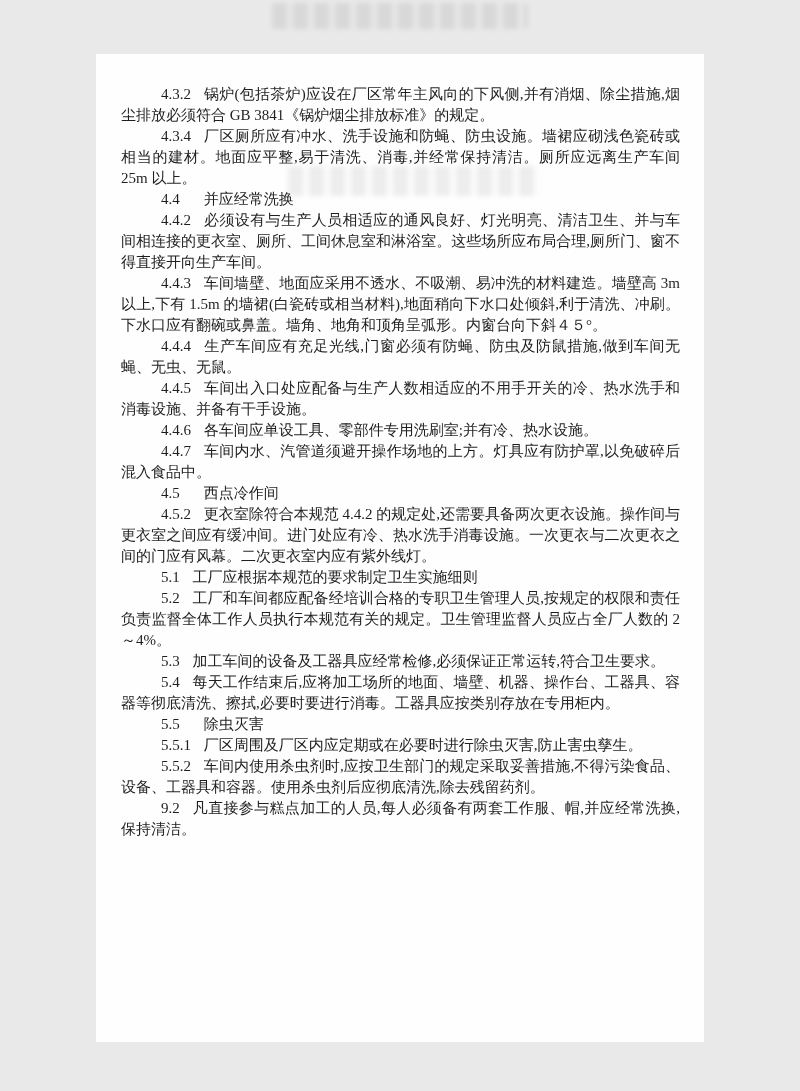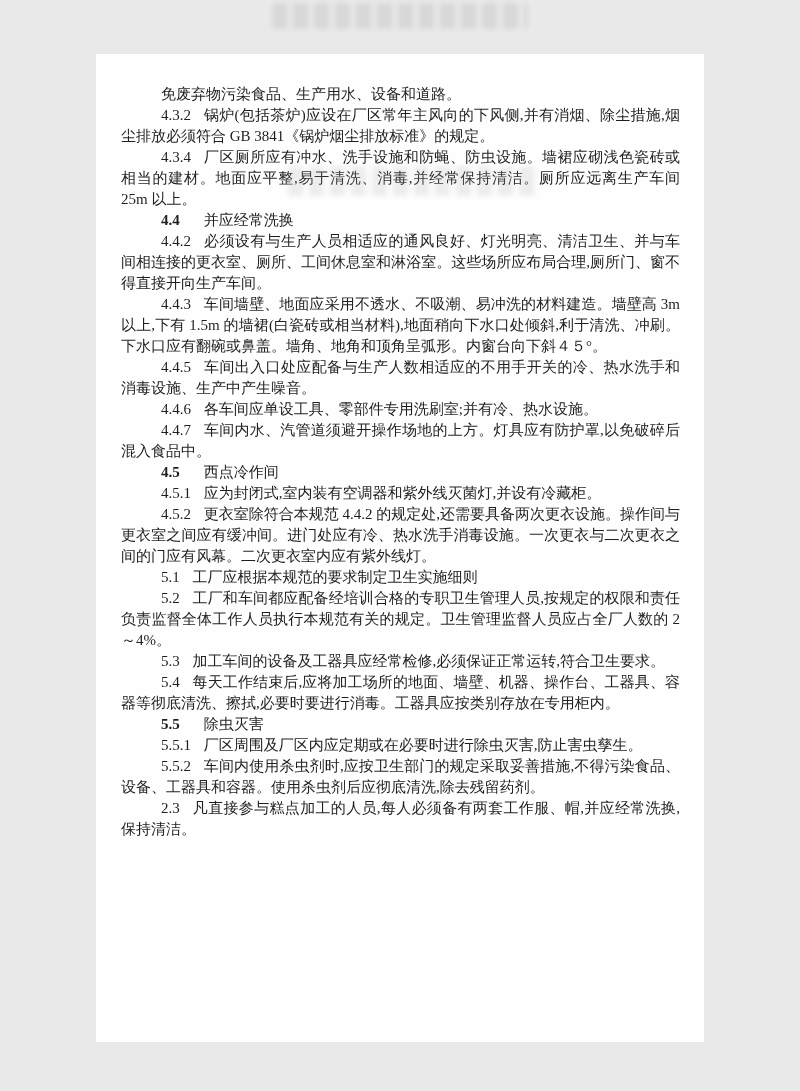--- a/index.html
+++ b/index.html
@@ -26,21 +26,21 @@
   }
   .clause {
     text-align: justify;
   }
   .clause .num {
     margin-right: 0.85em;
     white-space: nowrap;
     margin-left: 40px;
   }
   .clause .num:empty { margin-right: 0; }
-  .clause.heading .num { margin-right: 1.6em; font-weight: bold; }
+  .clause.heading .num { margin-right: 1.6em; }
   .watermark {
     position: absolute;
     height: 26px;
     background: repeating-linear-gradient(
       90deg,
       rgba(165,165,165,0.55) 0 15px,
       rgba(165,165,165,0.05) 15px 21px
     );
     filter: blur(2.5px);
     opacity: 0.45;
@@ -62,34 +62,33 @@
 </style>
 </head>
 <body>
 
 <div class="watermark wm-top"></div>
 
 <div class="page">
   <div class="watermark wm-mid"></div>
   <div class="content">
 
-  <p class="clause"><span class="num"></span><span class="txt">免废弃物污染食品、生产用水、设备和道路。</span></p>
       <p class="clause"><span class="num">4.3.2</span><span class="txt">锅炉(包括茶炉)应设在厂区常年主风向的下风侧,并有消烟、除尘措施,烟尘排放必须符合 GB 3841《锅炉烟尘排放标准》的规定。</span></p>
       <p class="clause"><span class="num">4.3.4</span><span class="txt">厂区厕所应有冲水、洗手设施和防蝇、防虫设施。墙裙应砌浅色瓷砖或相当的建材。地面应平整,易于清洗、消毒,并经常保持清洁。厕所应远离生产车间 25m 以上。</span></p>
       <p class="clause heading"><span class="num">4.4</span><span class="txt">并应经常洗换</span></p>
       <p class="clause"><span class="num">4.4.2</span><span class="txt">必须设有与生产人员相适应的通风良好、灯光明亮、清洁卫生、并与车间相连接的更衣室、厕所、工间休息室和淋浴室。这些场所应布局合理,厕所门、窗不得直接开向生产车间。</span></p>
       <p class="clause"><span class="num">4.4.3</span><span class="txt">车间墙壁、地面应采用不透水、不吸潮、易冲洗的材料建造。墙壁高 3m 以上,下有 1.5m 的墙裙(白瓷砖或相当材料),地面稍向下水口处倾斜,利于清洗、冲刷。下水口应有翻碗或鼻盖。墙角、地角和顶角呈弧形。内窗台向下斜４５°。</span></p>
-      <p class="clause"><span class="num">4.4.5</span><span class="txt">车间出入口处应配备与生产人数相适应的不用手开关的冷、热水洗手和消毒设施、生产中产生噪音。</span></p>
+      <p class="clause"><span class="num">4.4.4</span><span class="txt">生产车间应有充足光线,门窗必须有防蝇、防虫及防鼠措施,做到车间无蝇、无虫、无鼠。</span></p>
+      <p class="clause"><span class="num">4.4.5</span><span class="txt">车间出入口处应配备与生产人数相适应的不用手开关的冷、热水洗手和消毒设施、并备有干手设施。</span></p>
       <p class="clause"><span class="num">4.4.6</span><span class="txt">各车间应单设工具、零部件专用洗刷室;并有冷、热水设施。</span></p>
       <p class="clause"><span class="num">4.4.7</span><span class="txt">车间内水、汽管道须避开操作场地的上方。灯具应有防护罩,以免破碎后混入食品中。</span></p>
       <p class="clause heading"><span class="num">4.5</span><span class="txt">西点冷作间</span></p>
-      <p class="clause"><span class="num">4.5.1</span><span class="txt">应为封闭式,室内装有空调器和紫外线灭菌灯,并设有冷藏柜。</span></p>
       <p class="clause"><span class="num">4.5.2</span><span class="txt">更衣室除符合本规范 4.4.2 的规定处,还需要具备两次更衣设施。操作间与更衣室之间应有缓冲间。进门处应有冷、热水洗手消毒设施。一次更衣与二次更衣之间的门应有风幕。二次更衣室内应有紫外线灯。</span></p>
       <p class="clause"><span class="num">5.1</span><span class="txt">工厂应根据本规范的要求制定卫生实施细则</span></p>
       <p class="clause"><span class="num">5.2</span><span class="txt">工厂和车间都应配备经培训合格的专职卫生管理人员,按规定的权限和责任负责监督全体工作人员执行本规范有关的规定。卫生管理监督人员应占全厂人数的 2～4%。</span></p>
       <p class="clause"><span class="num">5.3</span><span class="txt">加工车间的设备及工器具应经常检修,必须保证正常运转,符合卫生要求。</span></p>
       <p class="clause"><span class="num">5.4</span><span class="txt">每天工作结束后,应将加工场所的地面、墙壁、机器、操作台、工器具、容器等彻底清洗、擦拭,必要时要进行消毒。工器具应按类别存放在专用柜内。</span></p>
       <p class="clause heading"><span class="num">5.5</span><span class="txt">除虫灭害</span></p>
       <p class="clause"><span class="num">5.5.1</span><span class="txt">厂区周围及厂区内应定期或在必要时进行除虫灭害,防止害虫孳生。</span></p>
       <p class="clause"><span class="num">5.5.2</span><span class="txt">车间内使用杀虫剂时,应按卫生部门的规定采取妥善措施,不得污染食品、设备、工器具和容器。使用杀虫剂后应彻底清洗,除去残留药剂。</span></p>
-      <p class="clause"><span class="num">2.3</span><span class="txt">凡直接参与糕点加工的人员,每人必须备有两套工作服、帽,并应经常洗换,保持清洁。</span></p>
+      <p class="clause"><span class="num">9.2</span><span class="txt">凡直接参与糕点加工的人员,每人必须备有两套工作服、帽,并应经常洗换,保持清洁。</span></p>
     </div>
 </div>
 
 </body></html>

